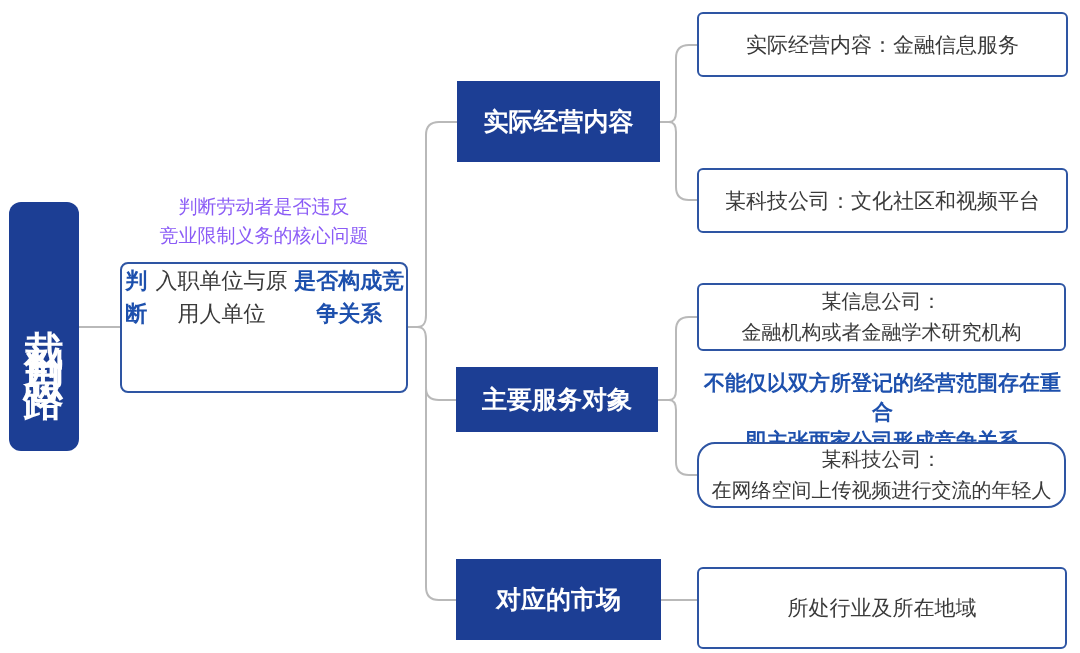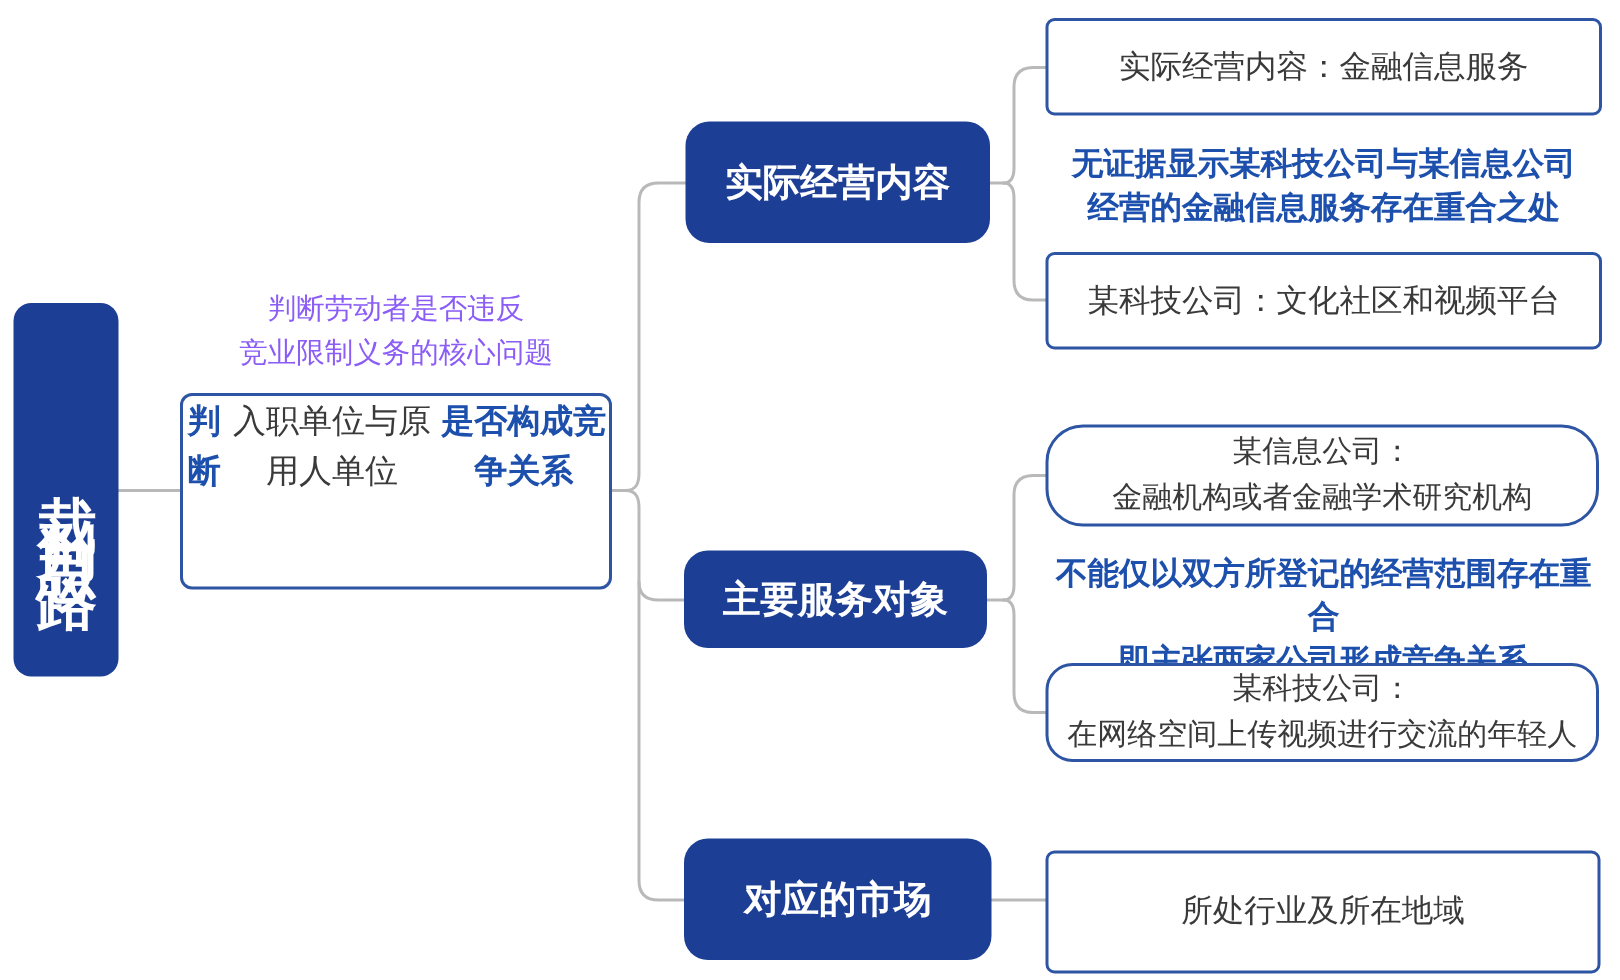--- a/index.html
+++ b/index.html
@@ -22,21 +22,21 @@
   .connector-svg path {
     fill: none;
     stroke: #b9b9b9;
     stroke-width: 2;
     stroke-linecap: round;
   }
   .node-dark {
     position: absolute;
     background: #1c3e94;
     color: #ffffff;
-    border-radius: 16px;
+    border-radius: 0;
     display: flex;
     align-items: center;
     justify-content: center;
     font-weight: 700;
   }
   .root-node {
     left: 9px; top: 202px;
     width: 70px; height: 249px;
     border-radius: 12px;
     font-size: 40px;
@@ -83,21 +83,21 @@
     display: flex;
     flex-direction: column;
     justify-content: center;
     text-align: center;
     color: #3a3a3a;
     font-size: 21px;
     line-height: 30px;
   }
   .box-a { left: 697px; top: 12px;  width: 371px; height: 65px; }
   .box-b { left: 697px; top: 168px; width: 371px; height: 65px; }
-  .box-c { left: 697px; top: 283px; width: 369px; height: 68px; font-size: 20px; line-height: 31px; border-radius: 25px; }
+  .box-c { left: 697px; top: 283px; width: 369px; height: 68px; font-size: 20px; line-height: 31px; }
   .box-d { left: 697px; top: 442px; width: 369px; height: 66px; font-size: 20px; line-height: 31px; border-radius: 18px; }
   .box-e { left: 697px; top: 567px; width: 370px; height: 82px; }
   .note {
     position: absolute;
     left: 697px; width: 371px;
     text-align: center;
     color: #1d50ad;
     font-weight: 700;
     font-size: 21px;
     line-height: 29px;
@@ -155,24 +155,20 @@
   <div class="node-dark branch-2">
     <span>主要服务对象</span>
   </div>
   <div class="node-dark branch-3">
     <span>对应的市场</span>
   </div>
 
   <div class="white-box box-a">
     <div>实际经营内容：金融信息服务</div>
   </div>
-  <div class="note note-1">
-    <div>无证据显示某科技公司与某信息公司</div>
-    <div>经营的金融信息服务存在重合之处</div>
-  </div>
   <div class="white-box box-b">
     <div>某科技公司：文化社区和视频平台</div>
   </div>
 
   <div class="white-box box-c">
     <div>某信息公司：</div>
     <div>金融机构或者金融学术研究机构</div>
   </div>
   <div class="note note-2">
     <div>不能仅以双方所登记的经营范围存在重合</div>

